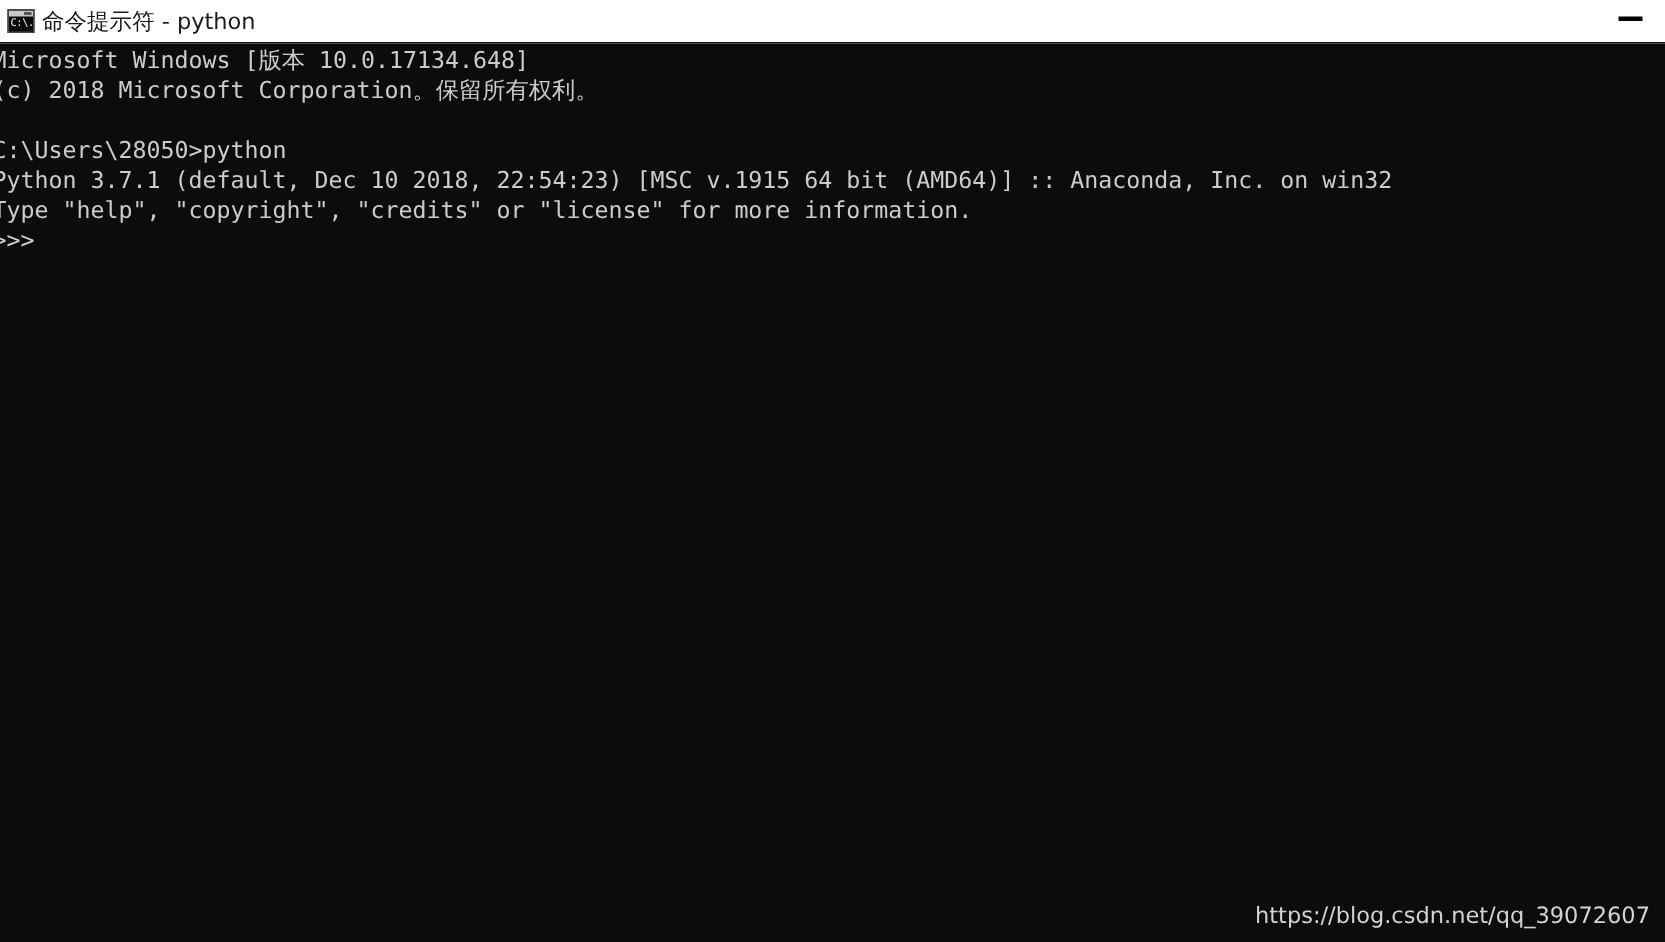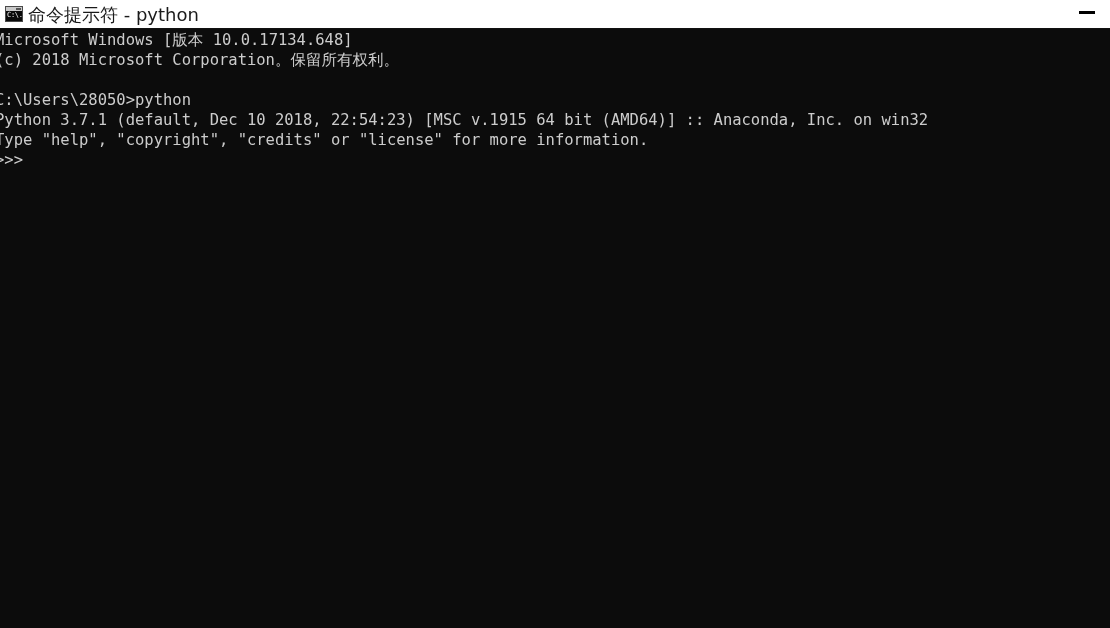--- a/index.html
+++ b/index.html
@@ -73,21 +73,21 @@
     color: #f2f2f2;
     letter-spacing: -0.3px;
     white-space: nowrap;
   }
 
   .title-text {
     position: absolute;
     left: 28px;
     top: 4px;
     font-family: "DejaVu Sans", "Liberation Sans", sans-serif;
-    font-size: 18px;
+    font-size: 15px;
     line-height: 21px;
     color: #1a1a1a;
     white-space: nowrap;
   }
 
   .window-controls {
     position: absolute;
     right: 0;
     top: 0;
     height: 29px;
@@ -176,15 +176,16 @@
 
   <div class="terminal">
     <pre class="console-text"><span class="console-line">Microsoft Windows [版本 10.0.17134.648]</span>
 <span class="console-line">(c) 2018 Microsoft Corporation。保留所有权利。</span>
 <span class="console-line"></span>
 <span class="console-line">C:\Users\28050&gt;python</span>
 <span class="console-line">Python 3.7.1 (default, Dec 10 2018, 22:54:23) [MSC v.1915 64 bit (AMD64)] :: Anaconda, Inc. on win32</span>
 <span class="console-line">Type "help", "copyright", "credits" or "license" for more information.</span>
 <span class="console-line">&gt;&gt;&gt;</span></pre>
 
+    <div class="watermark">https://blog.csdn.net/qq_39072607</div>
   </div>
 
 </div>
 
 </body></html>

